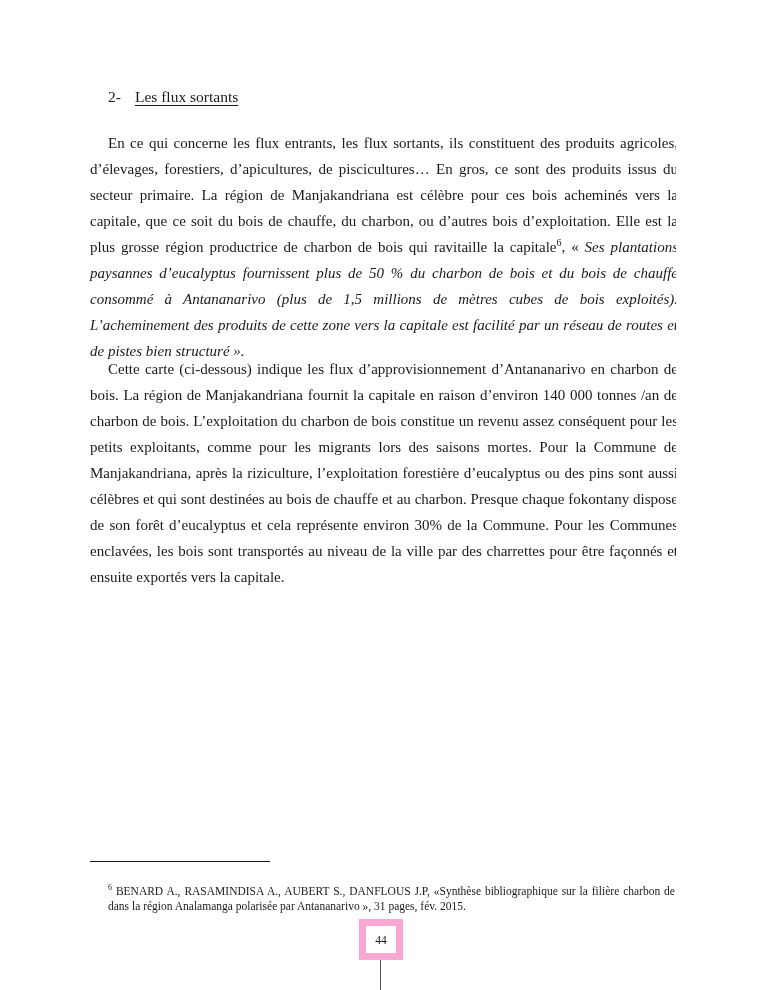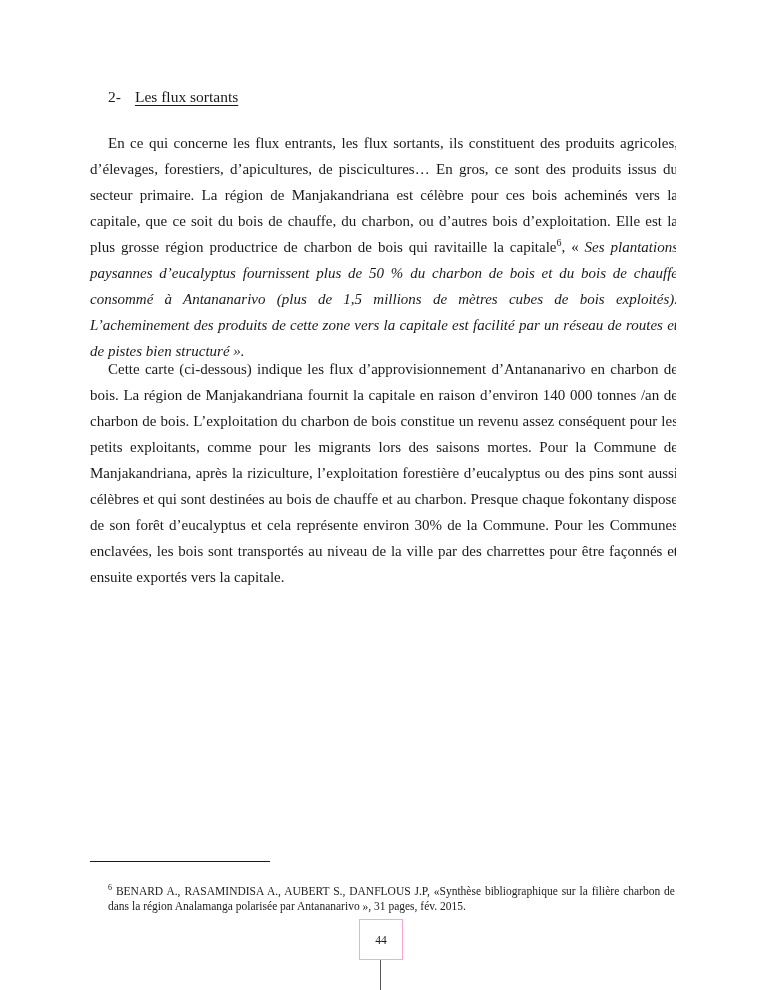--- a/index.html
+++ b/index.html
@@ -73,21 +73,21 @@
     font-size: 8px;
     vertical-align: super;
     line-height: 0;
   }
   .page-number-box {
     position: absolute;
     left: 359px;
     top: 919px;
     width: 44px;
     height: 41px;
-    border: 1px solid #f9a8d4;
+    border: 7px solid #f9a8d4;
     box-sizing: border-box;
     display: flex;
     align-items: center;
     justify-content: center;
     font-size: 11.5px;
   }
   .page-number-line {
     position: absolute;
     left: 380px;
     top: 960px;

